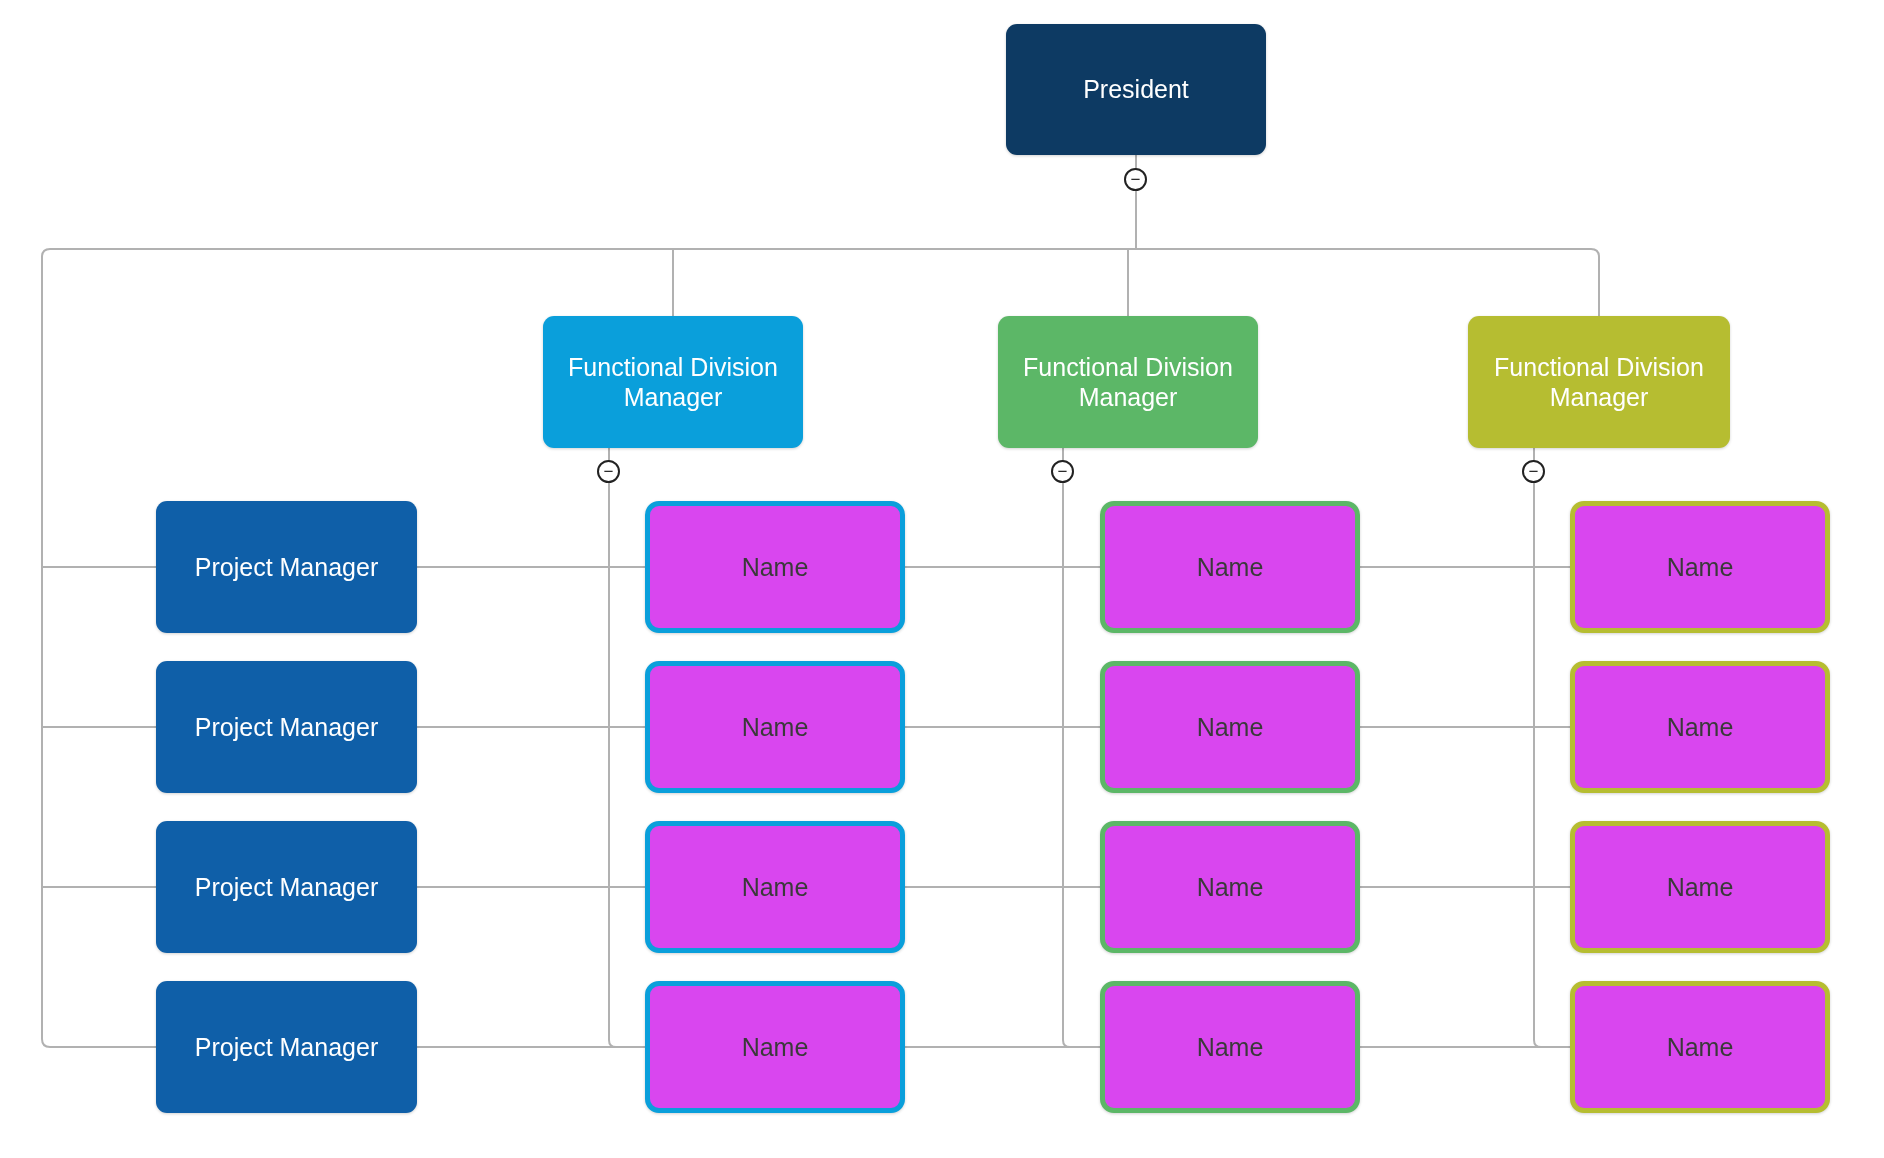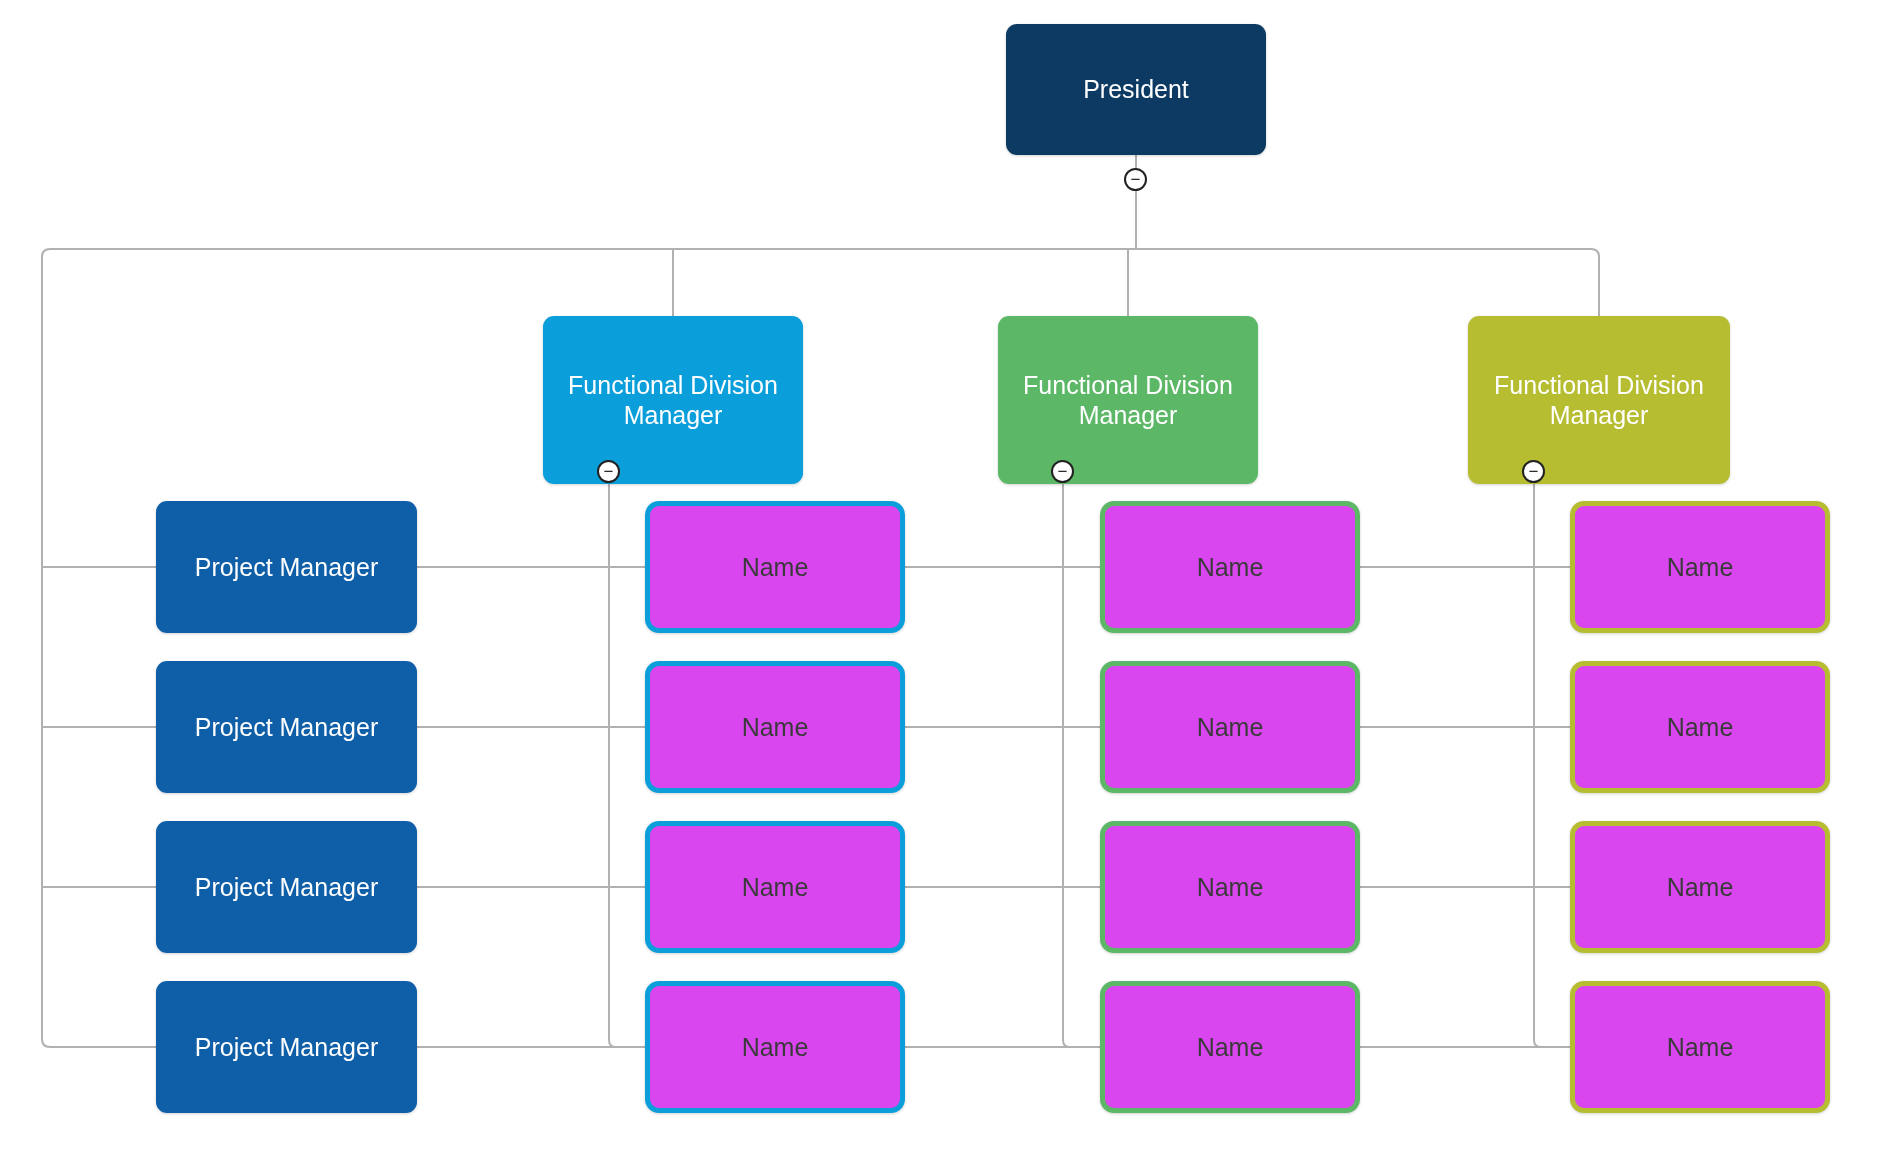--- a/index.html
+++ b/index.html
@@ -21,21 +21,21 @@
     font-size:25px;
     line-height:1.22;
     box-shadow:0 1px 3px rgba(0,0,0,0.18);
   }
   .label{display:block;pointer-events:none;}
   .light{color:#ffffff;}
   .dark{color:#3a3a3a;}
   
   .president{left:1006px;top:24px;width:260px;height:131px;background:#0d3a63;}
   
-  .fdm{top:316px;width:260px;height:168px;padding:0 18px;}
+  .fdm{top:316px;width:260px;height:132px;padding:0 18px;}
   .fdm1{left:543px;background:#0a9fdb;}
   .fdm2{left:998px;background:#5cb767;}
   .fdm3{left:1468px;width:262px;background:#b6bd31;}
   
   .pm{left:156px;width:261px;height:132px;background:#0f5fa8;text-align:center;}
   
   .name-box{
     width:260px;height:132px;
     background:#d946ef;
     border:5px solid #999;

